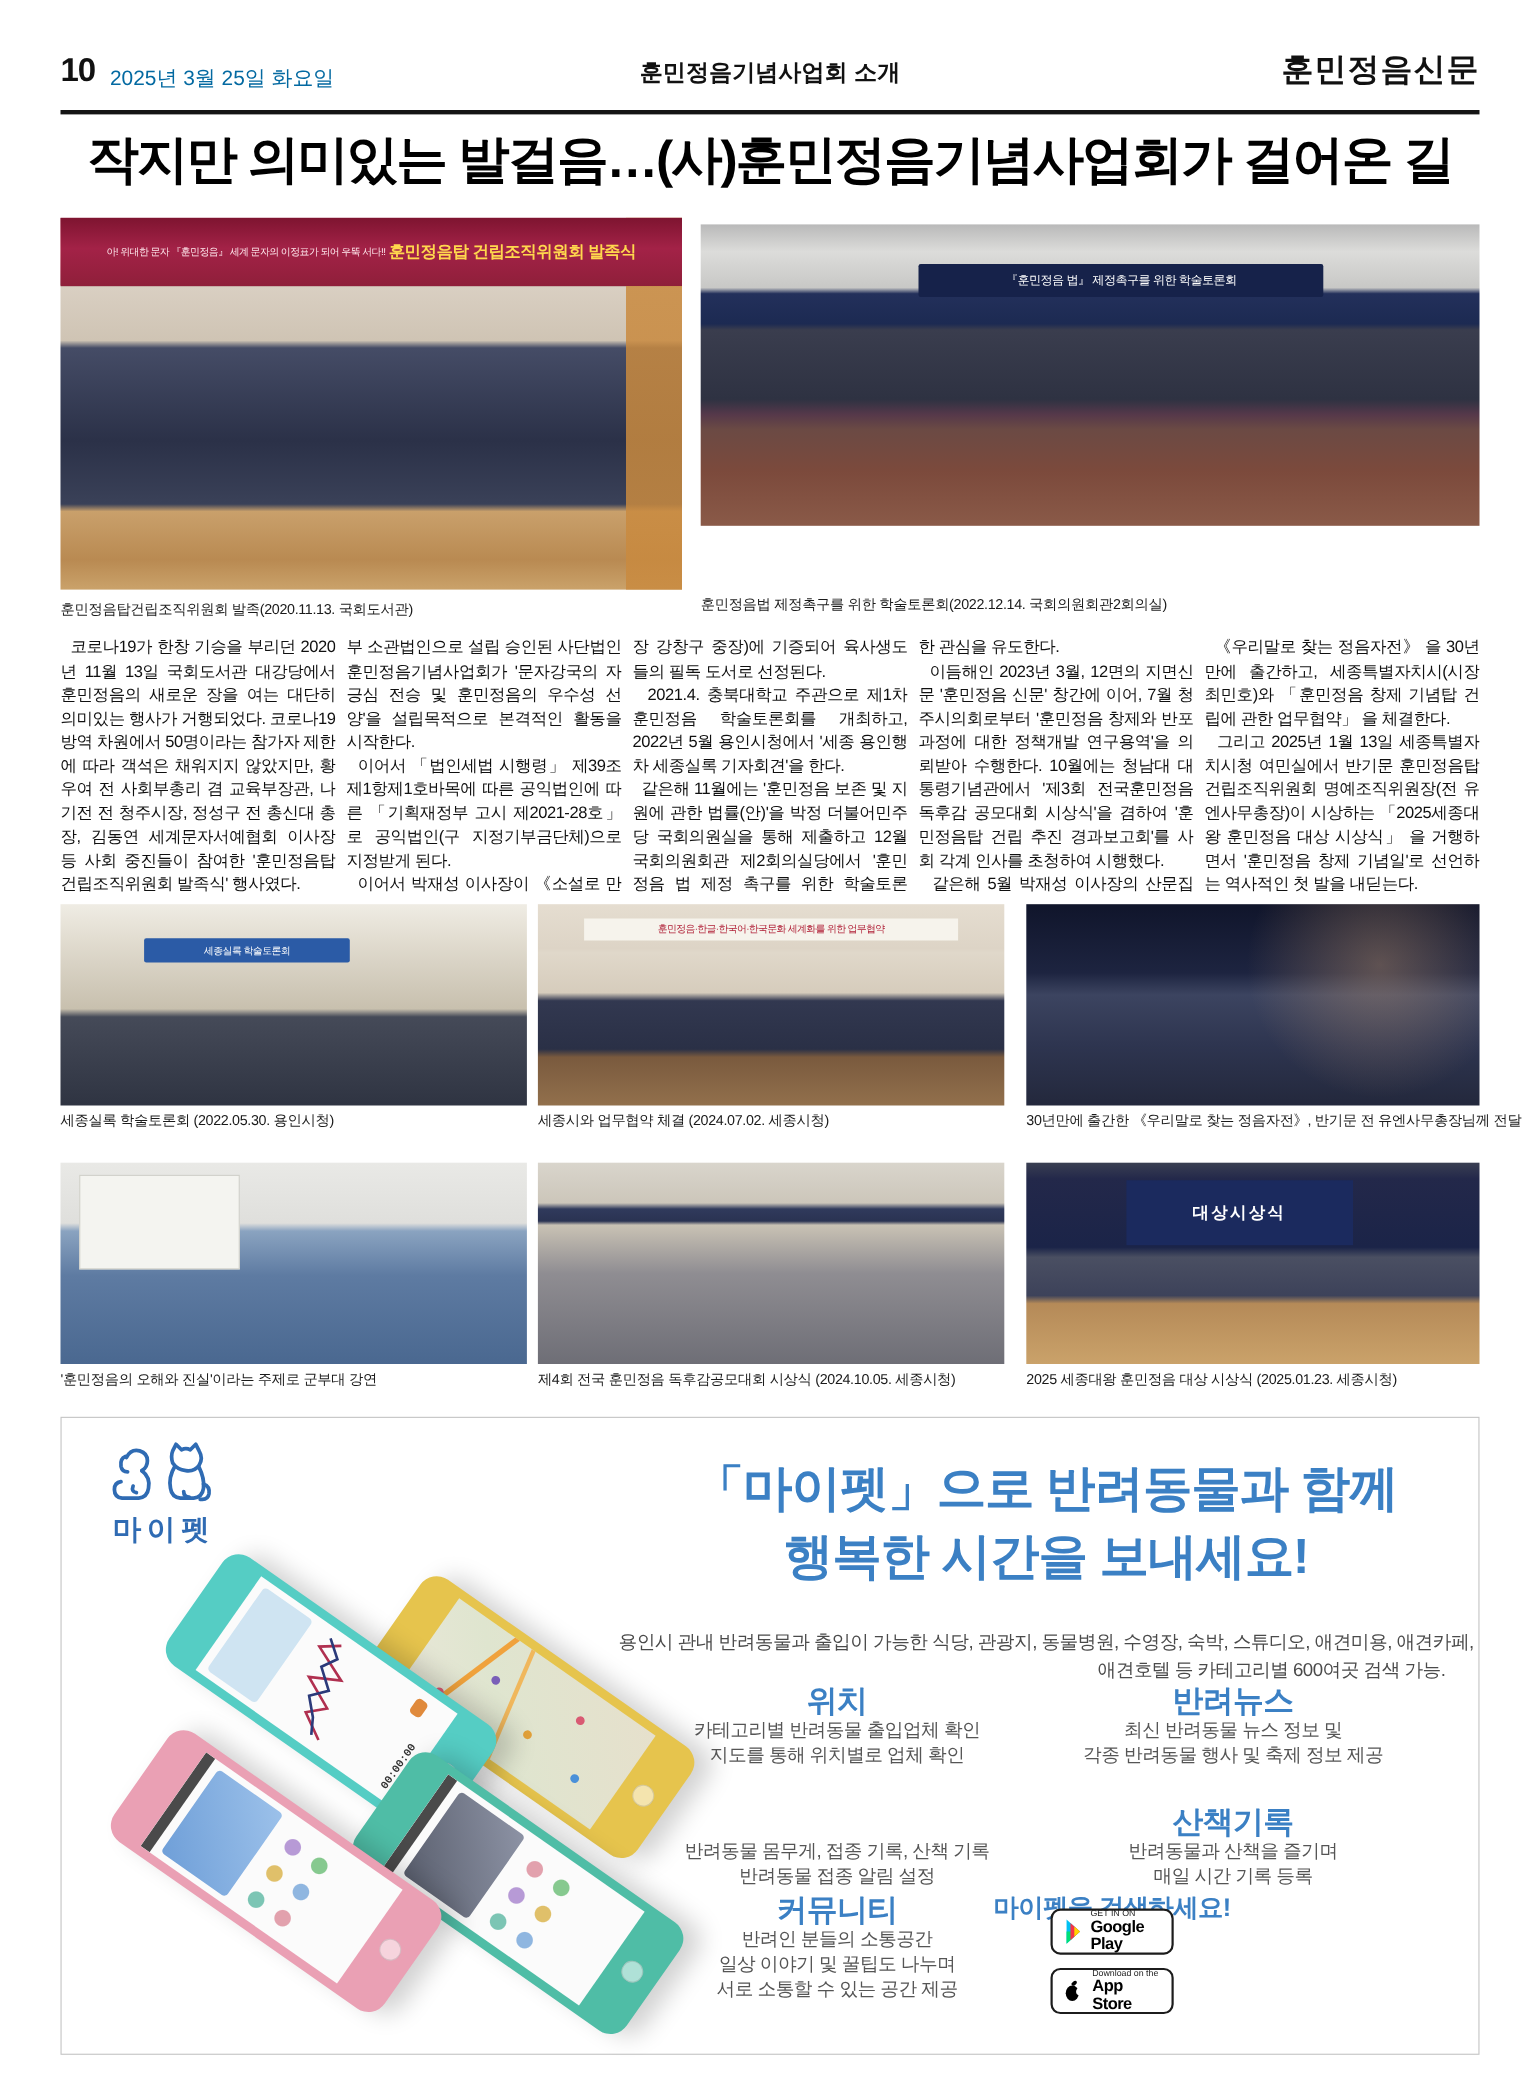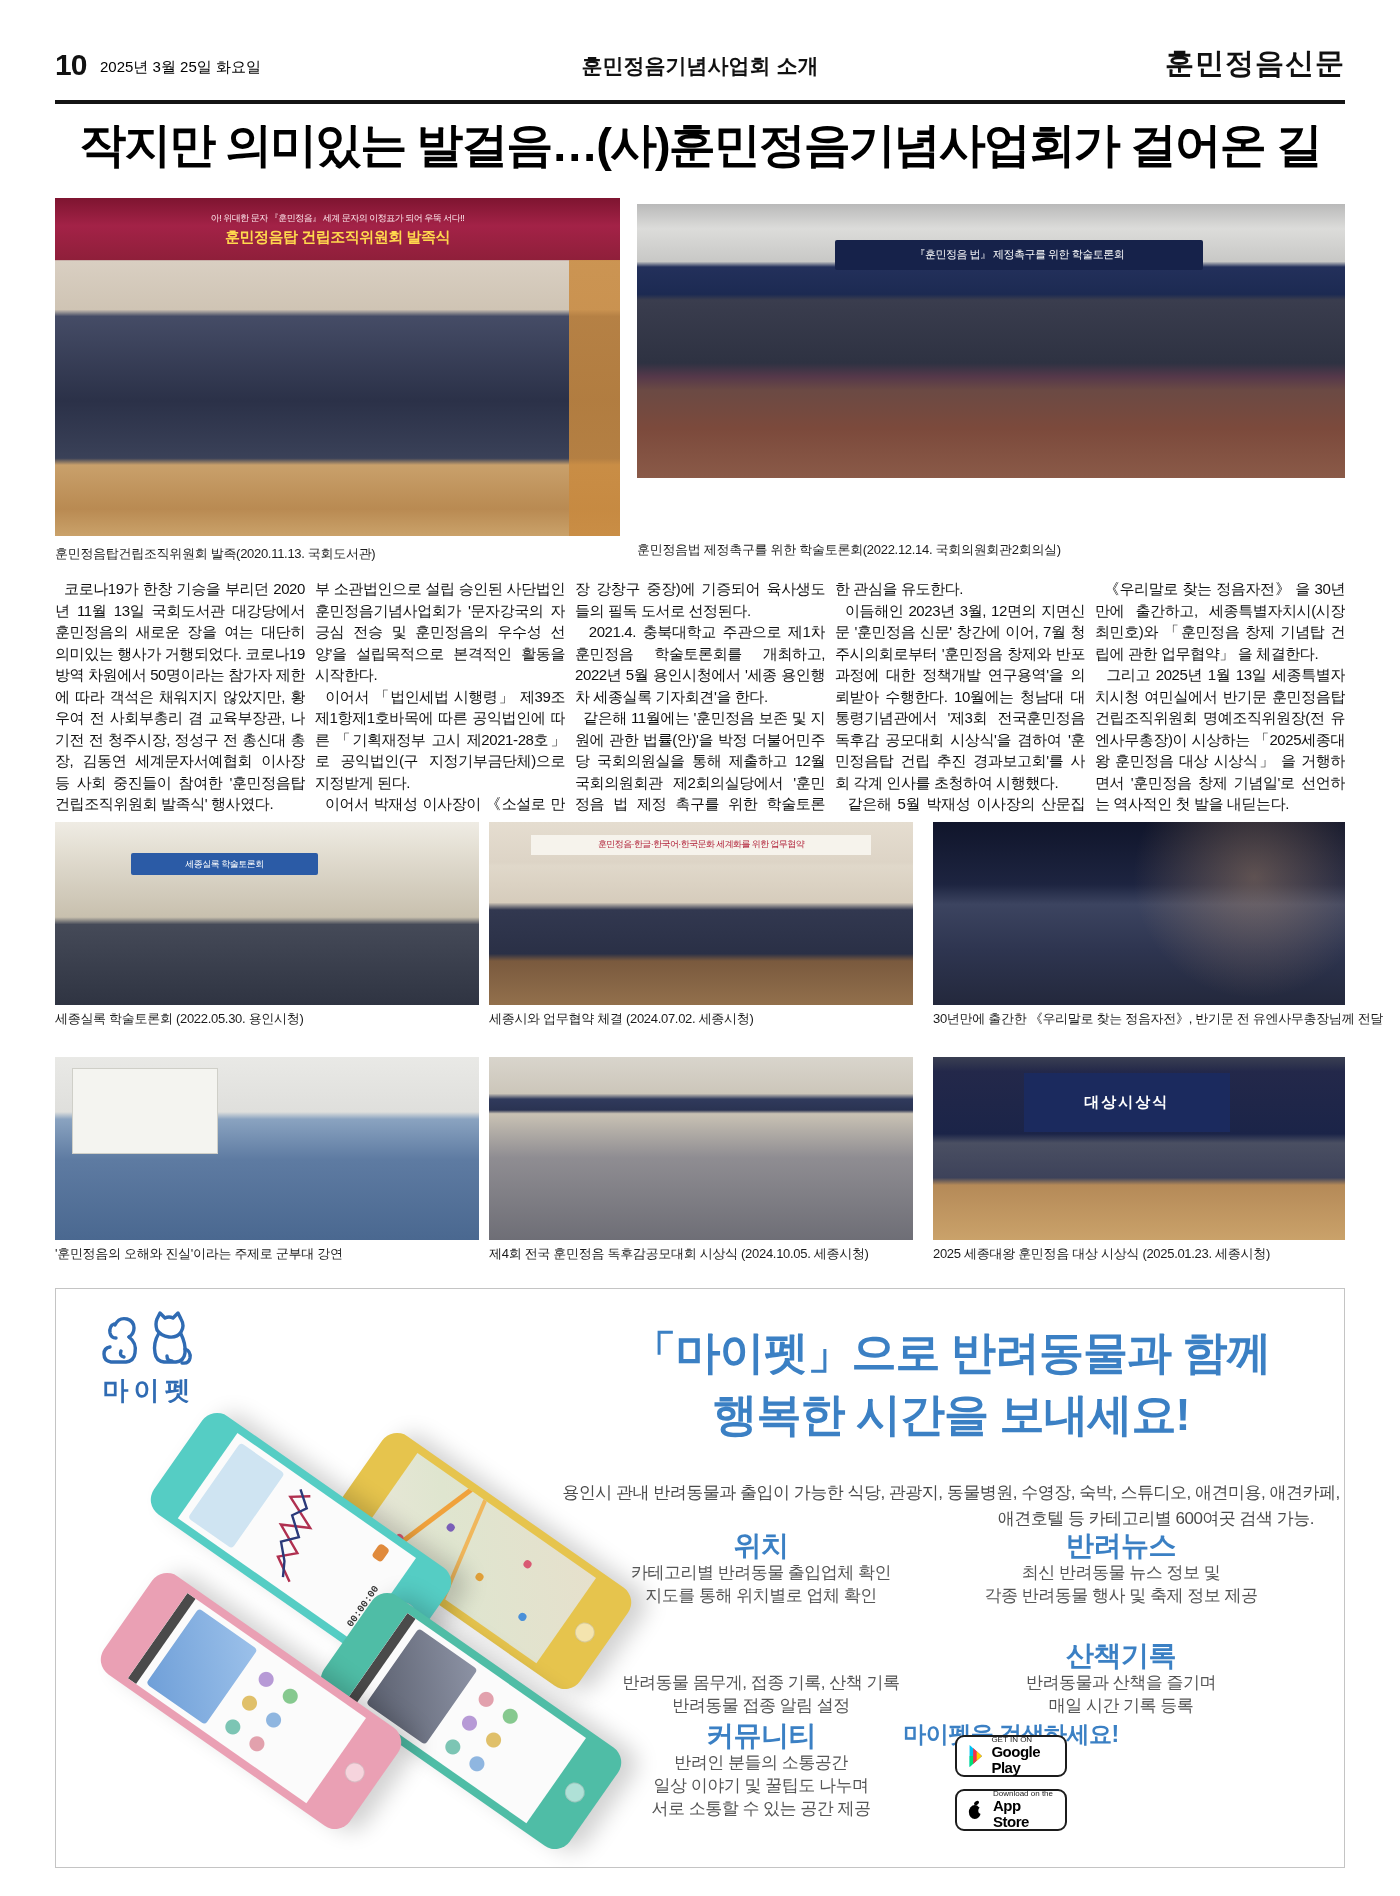--- a/index.html
+++ b/index.html
@@ -1,21 +1,21 @@
 <!DOCTYPE html>
 <html lang="ko"><head>
 <meta charset="utf-8">
 <style>
   html,body{margin:0;padding:0;background:#ffffff;}
   .page{position:relative;width:1400px;height:1896px;background:#fff;overflow:hidden;
         font-family:"Liberation Sans","DejaVu Sans",sans-serif;color:#111;}
   .abs{position:absolute;}
   
   .pagenum{font-size:30px;font-weight:700;letter-spacing:-1px;}
-  .dateline{font-size:15px;color:#000000;}
+  .dateline{font-size:19px;color:#0369a1;}
   .section-title{font-size:21px;font-weight:700;text-align:center;}
   .paper-logo{font-family:"DejaVu Serif","Liberation Serif",serif;font-size:29px;font-weight:700;letter-spacing:1px;}
   .header-rule{height:4px;background:#141414;}
   
   .headline{width:100%;text-align:center;font-size:47px;font-weight:800;letter-spacing:-2px;color:#000;}
   
   .ph{position:absolute;overflow:hidden;}
   .caption{position:absolute;font-size:13px;color:#1a1a1a;letter-spacing:-0.3px;}
   .p-tl{background:linear-gradient(90deg,rgba(0,0,0,0) 91%,rgba(201,138,63,.85) 91%),
         linear-gradient(180deg,#8f1f3a 0%,#b8304f 5%,#c04a5e 9%,#a82646 14%,#7e1f38 18%,
@@ -25,21 +25,21 @@
         #3a3d4e 35%,#2e3242 58%,#55384a 63%,#6b4a44 68%,#7c4a3c 82%,#8a5a48 100%);}
   .g1{background:linear-gradient(180deg,#efece4 0%,#e3ded2 16%,#d8d2c4 30%,#c8c0ae 52%,#454a58 56%,#2f3442 100%);}
   .g2{background:linear-gradient(180deg,#e5ddd0 0%,#ddd4c6 22%,#e0d8ca 24%,#d6ccbc 44%,#323850 48%,#2a3046 72%,#7a5a3e 76%,#92704c 100%);}
   .g3{background:radial-gradient(circle at 78% 30%,rgba(220,170,120,.35),rgba(0,0,0,0) 35%),
        linear-gradient(180deg,#10152b 0%,#1d2440 34%,#3c4460 45%,#2e3550 70%,#23283c 100%);}
   .g4{background:linear-gradient(180deg,#e9e9e6 0%,#dfdfdc 30%,#8aa3c0 34%,#5e7ba2 56%,#4a6890 100%);}
   .g5{background:linear-gradient(180deg,#d9d5cc 0%,#ccc6ba 20%,#303a5c 23%,#2a3352 29%,#c9c2b4 31%,#8f8d92 55%,#6e6e76 100%);}
   .g6{background:linear-gradient(180deg,#3a3f52 0%,#23284a 8%,#1b2448 42%,#4a4f62 47%,#3d425a 66%,#b58a58 70%,#caa26a 100%);}
   .banner-red{position:absolute;left:0;top:0;width:100%;height:62px;
       background:linear-gradient(180deg,#7e1430 0%,#a32247 45%,#8f1f3a 100%);
-      display:flex;flex-direction:column;align-items:center;justify-content:center;gap:3px;}
+      display:flex;flex-direction:row;align-items:center;justify-content:center;gap:3px;}
   .banner-red .l1{font-size:9px;color:#ffe9ee;letter-spacing:-0.5px;}
   .banner-red .l2{font-size:15px;font-weight:700;color:#ffd84d;letter-spacing:-0.5px;}
   .banner-blue{position:absolute;background:#16224a;color:#fff;display:flex;align-items:center;justify-content:center;
       font-size:11px;letter-spacing:-0.5px;border-radius:2px;}
   .banner-white{position:absolute;background:#f6f3ec;color:#b02037;display:flex;align-items:center;justify-content:center;
       font-size:9px;letter-spacing:-0.6px;}
   .screen-navy{position:absolute;background:#1b2a5e;color:#fff;display:flex;align-items:center;justify-content:center;
       font-size:15px;font-weight:700;letter-spacing:2px;}
   .proj-screen{position:absolute;background:#f4f4f0;border:1px solid #cfcfc8;}
   

